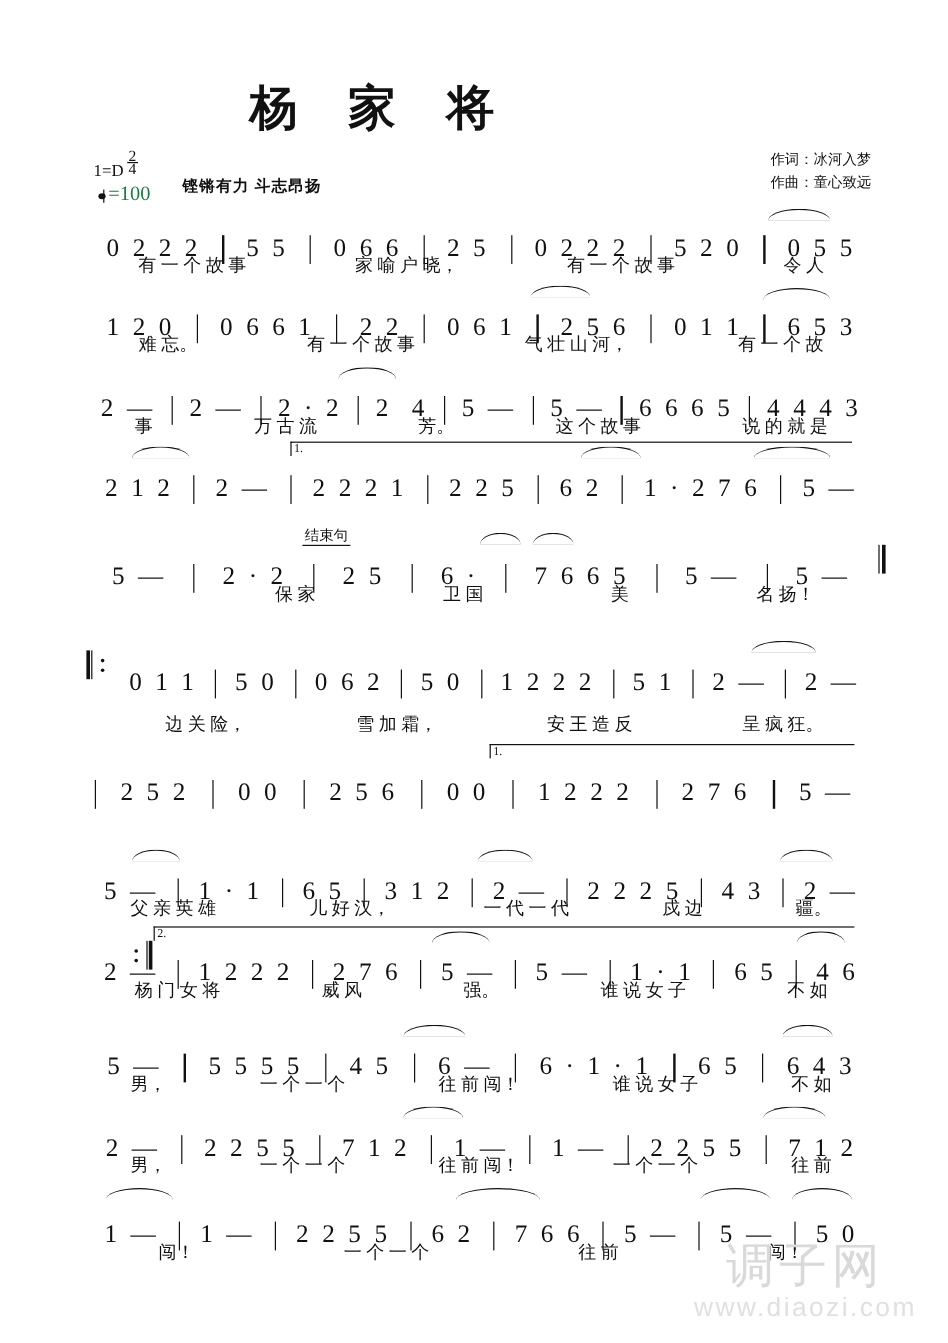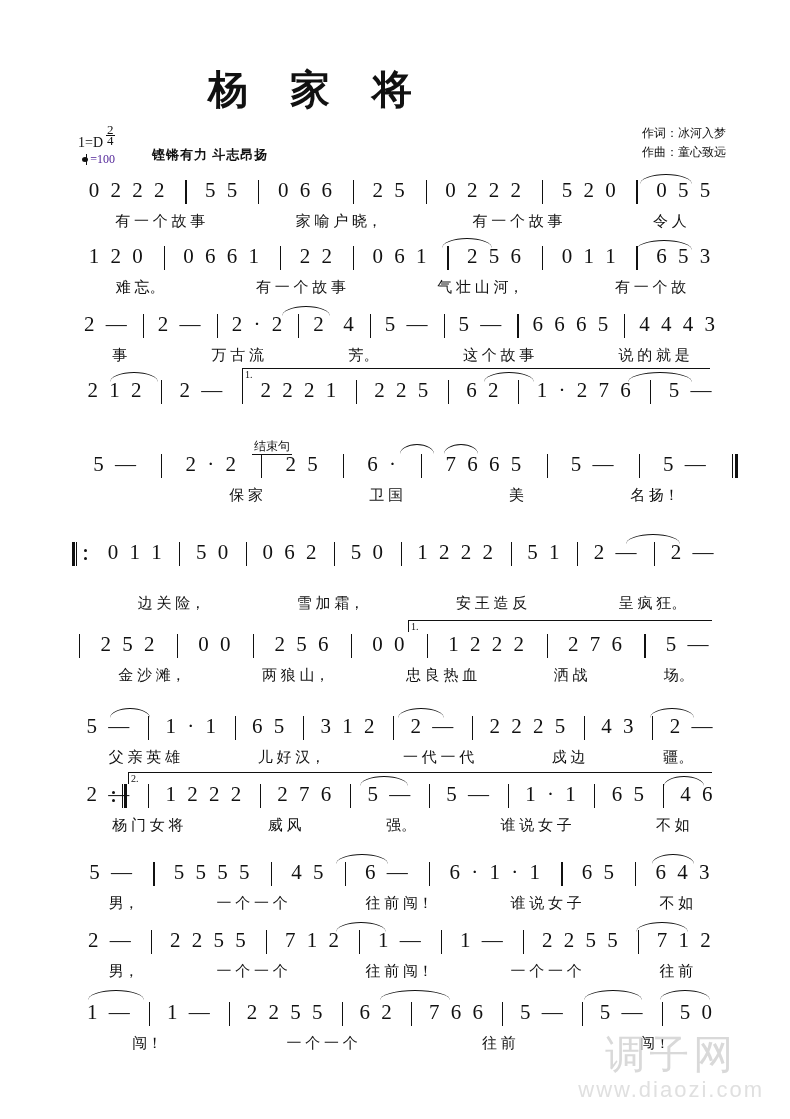--- a/index.html
+++ b/index.html
@@ -53,22 +53,22 @@
     padding: 0 1px;
   }
   .keyblock .meter .den {
     display: block;
     padding: 0 1px;
   }
   .tempo {
     position: absolute;
     left: 82px;
     top: 152px;
-    font-size: 12px;
-    color: #4c1d95;
+    font-size: 17px;
+    color: #15803d;
   }
   .tempo .notehead {
     display: inline-block;
     width: 6px;
     height: 5px;
     background: #111;
     border-radius: 50%;
     position: relative;
     top: -1px;
     margin-right: 1px;
@@ -107,21 +107,21 @@
     width: 790px;
   }
   .row {
     position: relative;
     height: 62px;
   }
   .cells {
     position: absolute;
     left: 70px;
     right: 58px;
-    top: 0;
+    top: 16px;
     height: 30px;
     display: flex;
     align-items: flex-start;
   }
   .cell {
     position: relative;
     display: flex;
     align-items: baseline;
     justify-content: center;
     flex: 1 1 auto;
@@ -472,27 +472,20 @@
         <div class="cell">2 5 6</div>
         <div class="bar"></div>
         <div class="cell">0 0</div>
         <div class="bar"></div>
         <div class="cell">1 2 2 2</div>
         <div class="bar"></div>
         <div class="cell">2 7 6</div>
         <div class="bar"></div>
         <div class="cell">5 —</div>
       </div>
-      <div class="lyrics" style="left:80px;">
-        <div class="lyr">金 沙 滩，</div>
-        <div class="lyr">两 狼 山，</div>
-        <div class="lyr">忠 良 热 血</div>
-        <div class="lyr">洒 战</div>
-        <div class="lyr">场。</div>
-      </div>
       <div class="volta" style="left:408px; top:-12px; width:304px;">1.</div>
     </div>
   </div>
 
   <div class="sysline" style="top:714px;">
     <div class="row">
       <div class="cells">
         <div class="cell">5 —</div>
         <div class="bar"></div>
         <div class="cell">1 · 1</div>

